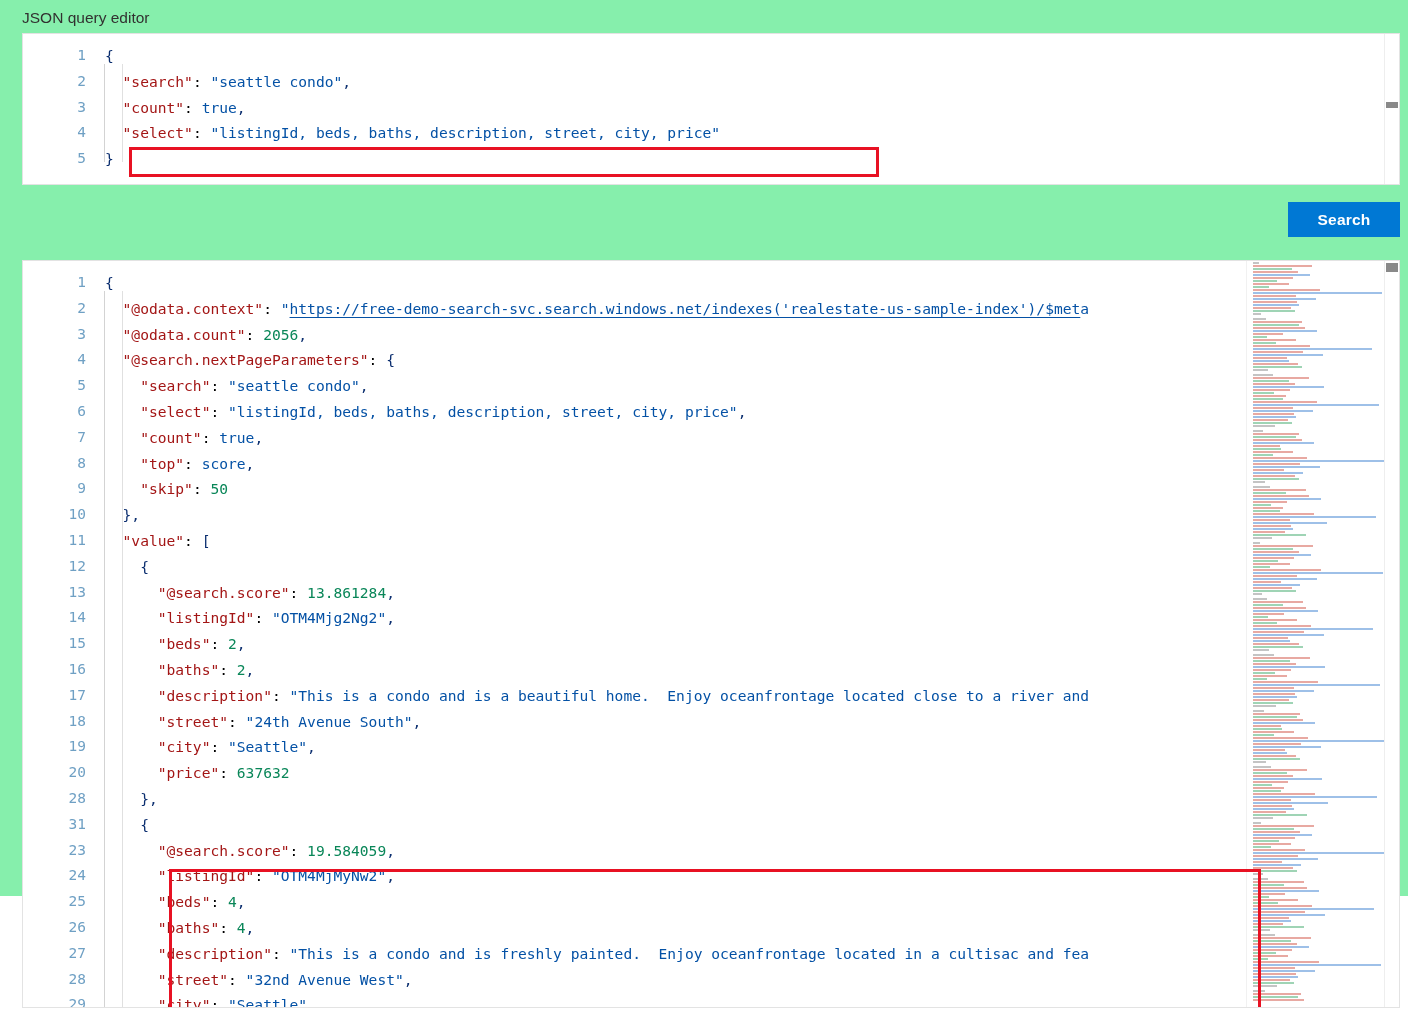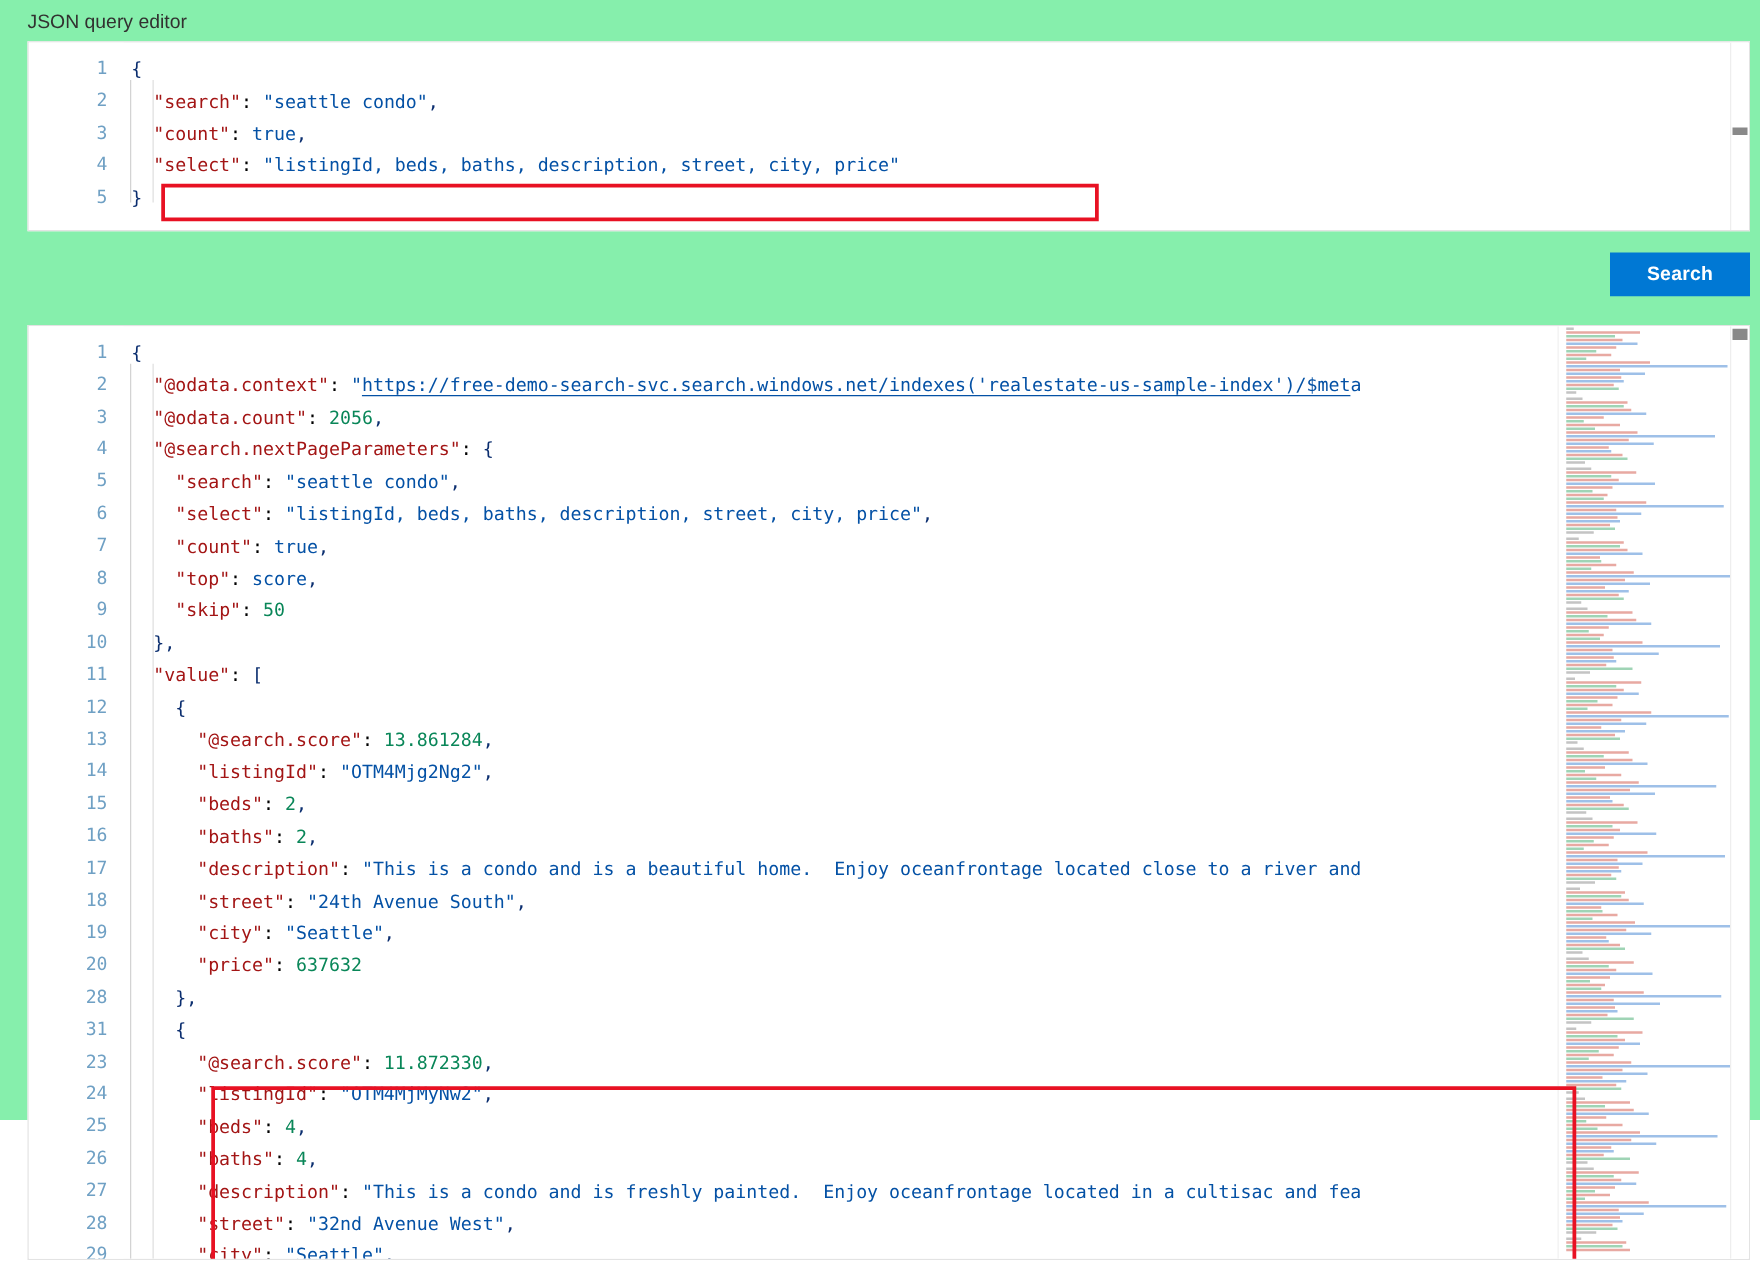--- a/index.html
+++ b/index.html
@@ -297,21 +297,21 @@
           <div class="code-line"><span class="tok-colon">      </span><span class="tok-key">"@search.score"</span><span class="tok-colon">: </span><span class="tok-num">13.861284</span><span class="tok-punct">,</span></div>
           <div class="code-line"><span class="tok-colon">      </span><span class="tok-key">"listingId"</span><span class="tok-colon">: </span><span class="tok-str">"OTM4Mjg2Ng2"</span><span class="tok-punct">,</span></div>
           <div class="code-line"><span class="tok-colon">      </span><span class="tok-key">"beds"</span><span class="tok-colon">: </span><span class="tok-num">2</span><span class="tok-punct">,</span></div>
           <div class="code-line"><span class="tok-colon">      </span><span class="tok-key">"baths"</span><span class="tok-colon">: </span><span class="tok-num">2</span><span class="tok-punct">,</span></div>
           <div class="code-line"><span class="tok-colon">      </span><span class="tok-key">"description"</span><span class="tok-colon">: </span><span class="tok-str">"This is a condo and is a beautiful home.  Enjoy oceanfrontage located close to a river and</span></div>
           <div class="code-line"><span class="tok-colon">      </span><span class="tok-key">"street"</span><span class="tok-colon">: </span><span class="tok-str">"24th Avenue South"</span><span class="tok-punct">,</span></div>
           <div class="code-line"><span class="tok-colon">      </span><span class="tok-key">"city"</span><span class="tok-colon">: </span><span class="tok-str">"Seattle"</span><span class="tok-punct">,</span></div>
           <div class="code-line"><span class="tok-colon">      </span><span class="tok-key">"price"</span><span class="tok-colon">: </span><span class="tok-num">637632</span></div>
           <div class="code-line"><span class="tok-colon">    </span><span class="tok-punct">},</span></div>
           <div class="code-line"><span class="tok-colon">    </span><span class="tok-punct">{</span></div>
-          <div class="code-line"><span class="tok-colon">      </span><span class="tok-key">"@search.score"</span><span class="tok-colon">: </span><span class="tok-num">11.872330</span><span class="tok-punct">,</span></div>
+          <div class="code-line"><span class="tok-colon">      </span><span class="tok-key">"@search.score"</span><span class="tok-colon">: </span><span class="tok-num">19.584059</span><span class="tok-punct">,</span></div>
           <div class="code-line"><span class="tok-colon">      </span><span class="tok-key">"listingId"</span><span class="tok-colon">: </span><span class="tok-str">"OTM4MjMyNw2"</span><span class="tok-punct">,</span></div>
           <div class="code-line"><span class="tok-colon">      </span><span class="tok-key">"beds"</span><span class="tok-colon">: </span><span class="tok-num">4</span><span class="tok-punct">,</span></div>
           <div class="code-line"><span class="tok-colon">      </span><span class="tok-key">"baths"</span><span class="tok-colon">: </span><span class="tok-num">4</span><span class="tok-punct">,</span></div>
           <div class="code-line"><span class="tok-colon">      </span><span class="tok-key">"description"</span><span class="tok-colon">: </span><span class="tok-str">"This is a condo and is freshly painted.  Enjoy oceanfrontage located in a cultisac and fea</span></div>
           <div class="code-line"><span class="tok-colon">      </span><span class="tok-key">"street"</span><span class="tok-colon">: </span><span class="tok-str">"32nd Avenue West"</span><span class="tok-punct">,</span></div>
           <div class="code-line"><span class="tok-colon">      </span><span class="tok-key">"city"</span><span class="tok-colon">: </span><span class="tok-str">"Seattle"</span><span class="tok-punct">,</span></div>
           <div class="indent-guide-2" style="top: 30px; height: 720px;"></div>
         </div>
     </div>
     <div class="clip-mask"></div>

